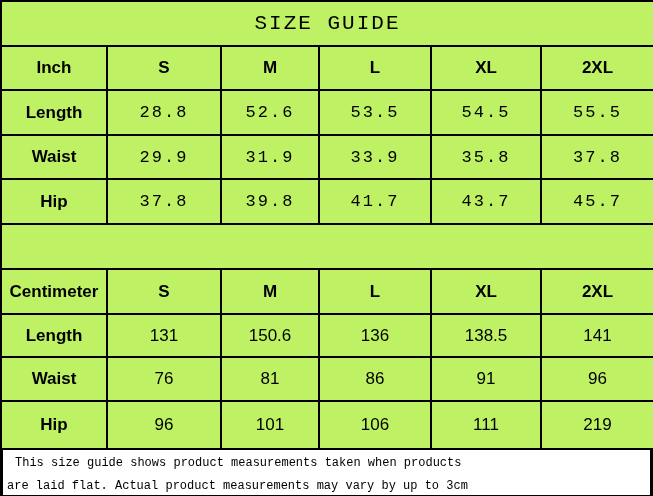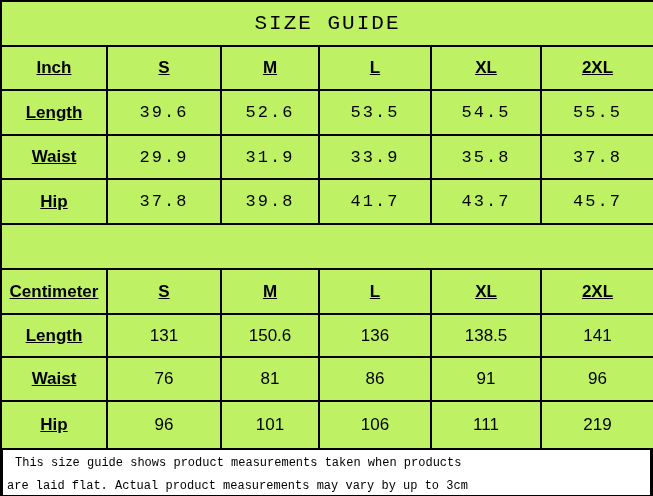--- a/index.html
+++ b/index.html
@@ -32,21 +32,20 @@
   td.title-cell {
     font-family: "Liberation Mono", "DejaVu Sans Mono", monospace;
     font-size: 21px;
     letter-spacing: 2px;
     font-weight: 400;
   }
   td.lbl {
     font-family: "Liberation Sans", sans-serif;
     font-weight: bold;
     font-size: 17px;
-    text-decoration: underline;
   }
   td.num-inch {
     font-family: "Liberation Mono", "DejaVu Sans Mono", monospace;
     font-size: 17px;
     letter-spacing: 2px;
   }
   td.num-cm {
     font-family: Liberation Sans, sans-serif;
     font-size: 17px;
     font-weight: 400;
@@ -112,21 +111,21 @@
       <td class="lbl">Inch</td>
       <td class="lbl">S</td>
       <td class="lbl">M</td>
       <td class="lbl">L</td>
       <td class="lbl">XL</td>
       <td class="lbl">2XL</td>
     </tr>
 
     <tr class="r-d1">
       <td class="lbl">Length</td>
-      <td class="num-inch">39.6</td>
+      <td class="num-inch">28.8</td>
       <td class="num-inch">52.6</td>
       <td class="num-inch">53.5</td>
       <td class="num-inch">54.5</td>
       <td class="num-inch">55.5</td>
     </tr>
 
     <tr class="r-d2">
       <td class="lbl">Waist</td>
       <td class="num-inch">29.9</td>
       <td class="num-inch">31.9</td>

